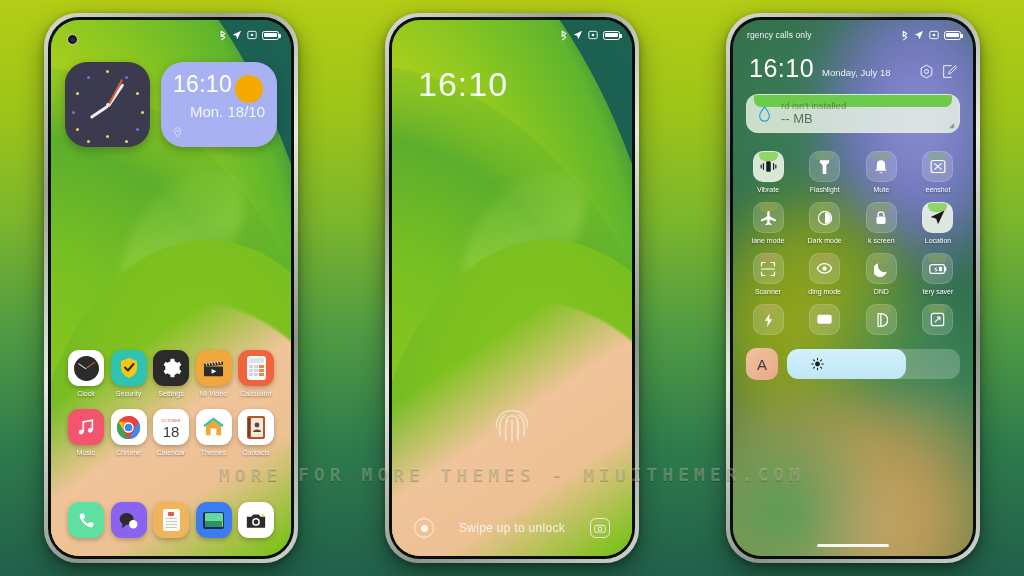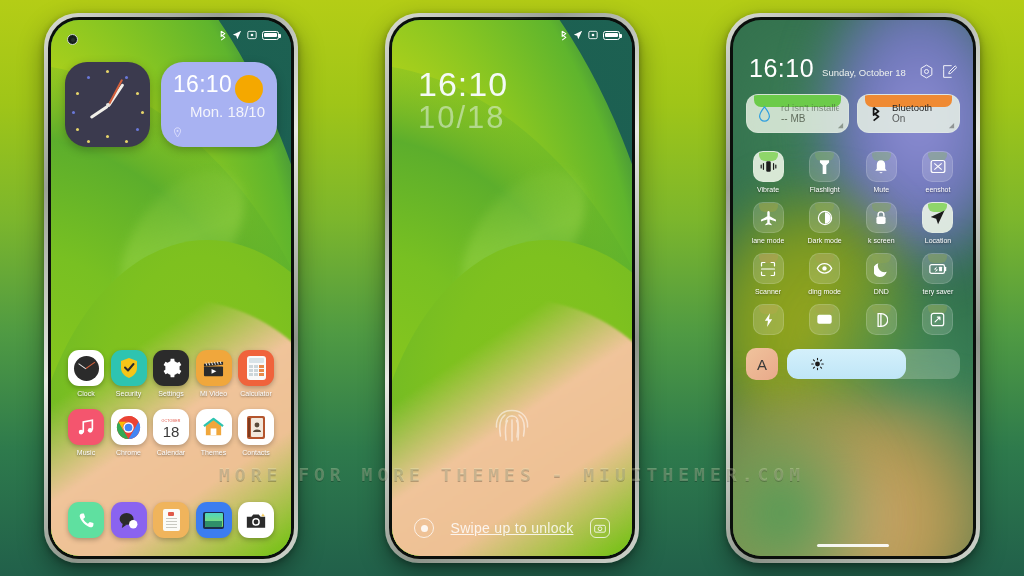--- a/index.html
+++ b/index.html
@@ -156,21 +156,21 @@
     position:absolute; left:50%; transform:translateX(-50%); bottom:112px;
     width:38px; height:44px; opacity:.52;
   }
   .lock-bottom{
     position:absolute; left:0; right:0; bottom:18px;
     display:flex; align-items:center; justify-content:space-between; padding:0 22px;
   }
   .lb-btn{ width:20px; height:20px; border:1.5px solid rgba(255,255,255,.75); border-radius:6px;
            display:flex; align-items:center; justify-content:center; }
   .lb-btn.round{ border-radius:50%; }
-  .swipe-txt{ font-size:14px; color:rgba(255,255,255,.82); letter-spacing:.3px;text-decoration:underline; }
+  .swipe-txt{ font-size:12px; color:rgba(255,255,255,.82); letter-spacing:.3px; }
 
   
   .cc-wall{ position:absolute; inset:0; overflow:hidden; background:#2f6b49; }
   .cc-wall .b1{ position:absolute; left:-30%; top:-20%; width:110%; height:80%;
     background:radial-gradient(ellipse at 50% 50%, #3c7d56 0%, rgba(48,108,74,0) 72%); filter:blur(16px);}
   .cc-wall .b2{ position:absolute; right:-25%; top:-12%; width:95%; height:62%;
     background:radial-gradient(ellipse at 50% 50%, #8f8fd6 0%, #6e76b8 40%, rgba(90,100,160,0) 74%); filter:blur(18px);}
   .cc-wall .b3{ position:absolute; left:-18%; top:30%; width:100%; height:55%;
     background:radial-gradient(ellipse at 50% 50%, #9aa81c 0%, #7d9a22 42%, rgba(110,150,40,0) 76%); filter:blur(18px);}
   .cc-wall .b4{ position:absolute; right:-30%; top:42%; width:105%; height:58%;
@@ -193,21 +193,21 @@
     background:rgba(255,255,255,.20); backdrop-filter:blur(6px);
     display:flex; align-items:center; padding:0 9px; gap:8px; overflow:hidden;
     border:.5px solid rgba(255,255,255,.16);
   }
   .big-tile .cap{
     position:absolute; top:0; left:7px; right:7px; height:12px; border-radius:0 0 7px 7px;
   }
   .big-tile.on{ background:rgba(236,245,230,.82); }
   .big-tile .tl{ flex:1; min-width:0; z-index:2; }
   .bt-title{ font-size:9.5px; line-height:1.15; white-space:nowrap; overflow:hidden; }
-  .bt-sub{ font-size:10px; opacity:.75; margin-top:0; white-space:nowrap; overflow:hidden;}
+  .bt-sub{ font-size:13px; opacity:.75; margin-top:0; white-space:nowrap; overflow:hidden;}
   .big-tile .gl{ z-index:2; display:flex; align-items:center; justify-content:center; width:17px; }
   .corner{ position:absolute; right:4px; bottom:3px; width:7px; height:7px; opacity:.45; }
 
   .grid4{ display:flex; justify-content:space-between; margin-bottom:6px; }
   .cell{ width:44px; text-align:center; }
   .cell-ico{
     width:31px; height:31px; border-radius:10px; margin:0 auto; position:relative;
     background:rgba(255,255,255,.17); border:.5px solid rgba(255,255,255,.14);
     display:flex; align-items:center; justify-content:center; overflow:hidden;
   }
@@ -508,21 +508,20 @@
               <circle cx="6" cy="6" r="1.6" fill="#fff"></circle>
             </svg>
           <span class="batt">
               <i></i>
             </span>
         </div>
       </div>
 
       <div class="lock-clock">
         <div class="lc-time">16:10</div>
-        <div class="lc-date">10/18</div>
       </div>
 
       <svg class="fp" viewBox="0 0 38 44">
         <g fill="none" stroke="#fff" stroke-width="1.5" stroke-linecap="round">
           <path d="M19 41 C19 30 19 24 19 20"></path>
           <path d="M13 40 C12 31 12 24 14.5 20.5"></path>
           <path d="M25 40 C26 31 26 24 23.5 20.5"></path>
           <path d="M7.5 36 C6 28 6.5 19 12 15"></path>
           <path d="M30.5 36 C32 28 31.5 19 26 15"></path>
           <path d="M3.5 27 C3 18 8 10.5 19 10.5 C30 10.5 35 18 34.5 27"></path>
@@ -554,24 +553,42 @@
     <div class="screen">
       <div class="cc-wall">
         <div class="b1"></div>
           <div class="b2"></div>
           <div class="b3"></div>
         <div class="b4"></div>
           <div class="b5"></div>
           <div class="b6"></div>
       </div>
 
+      <div class="statusbar with-text">
+        <div class="sb-text">rgency calls only</div>
+        <div class="sb-icons">
+          <svg class="ico" width="8" height="11" viewBox="0 0 8 12">
+              <path d="M2 1.2 L6 4 L2 7 L2 1.2 M2 11 L6 8 L2 5" stroke="#fff" stroke-width="1.1" fill="none" stroke-linejoin="round"></path>
+            </svg>
+          <svg class="ico" width="10" height="10" viewBox="0 0 12 12">
+              <path d="M11 1 L1 5.6 L5 6.8 L6.4 11 Z" fill="#fff"></path>
+            </svg>
+          <svg class="ico" width="10" height="10" viewBox="0 0 12 12">
+              <rect x="1" y="1.6" width="10" height="8.8" rx="1.6" stroke="#fff" stroke-width="1.1" fill="none"></rect>
+              <circle cx="6" cy="6" r="1.6" fill="#fff"></circle>
+            </svg>
+          <span class="batt">
+              <i></i>
+            </span>
+        </div>
+      </div>
 
       <div class="cc-header">
         <div class="cc-time">16:10</div>
-        <div class="cc-date">Sunday, October 18</div>
+        <div class="cc-date">Monday, July 18</div>
         <svg class="cc-hicon" viewBox="0 0 18 18">
             <path d="M9 1.3 L15.4 5 v8 L9 16.7 L2.6 13 V5 Z" fill="none" stroke="#fff" stroke-width="1.2"></path>
             <circle cx="9" cy="9" r="2.4" fill="none" stroke="#fff" stroke-width="1.2"></circle>
           </svg>
         <svg class="cc-hicon" viewBox="0 0 18 18">
             <path d="M2 6.4 V16 h9.6" fill="none" stroke="#fff" stroke-width="1.2"></path>
             <path d="M2 6.4 V2 h9.6" fill="none" stroke="#fff" stroke-width="1.2"></path>
             <path d="M15.8 2.2 L8.6 9.4 l-.5 2.4 2.4-.5 7.2-7.2Z" fill="none" stroke="#fff" stroke-width="1.2"></path>
           </svg>
       </div>
@@ -588,35 +605,20 @@
             </div>
             <div class="tl">
               <div class="bt-title" style="color:#3e4a3a;opacity:.55">rd isn't installed</div>
               <div class="bt-sub" style="color:#3a4434">-- MB</div>
             </div>
             <svg class="corner" viewBox="0 0 8 8">
                 <path d="M7 1 L7 7 L1 7Z" fill="#3a4434"></path>
               </svg>
           </div>
 
-          <div class="big-tile on">
-            <div class="cap" style="background:#ef8a33"></div>
-            <div class="gl">
-              <svg width="12" height="16" viewBox="0 0 10 16">
-                  <path d="M2.6 1.4 L7.6 5.3 L2.6 9 L2.6 1.4 M2.6 14.6 L7.6 10.7 L2.6 7" stroke="#151515" stroke-width="1.7" fill="none" stroke-linejoin="round"></path>
-                </svg>
-            </div>
-            <div class="tl">
-              <div class="bt-title" style="color:#232323">Bluetooth</div>
-              <div class="bt-sub" style="color:#2a2a2a">On</div>
-            </div>
-            <svg class="corner" viewBox="0 0 8 8">
-                <path d="M7 1 L7 7 L1 7Z" fill="#3a3a3a"></path>
-              </svg>
-          </div>
         </div>
 
         <div class="big-row">
 
         </div>
 
         <div class="grid4" style="margin-top:11px;">
           <div class="cell">
             <div class="cell-ico on">
               <div class="cap" style="background:#8fd66a"></div>

